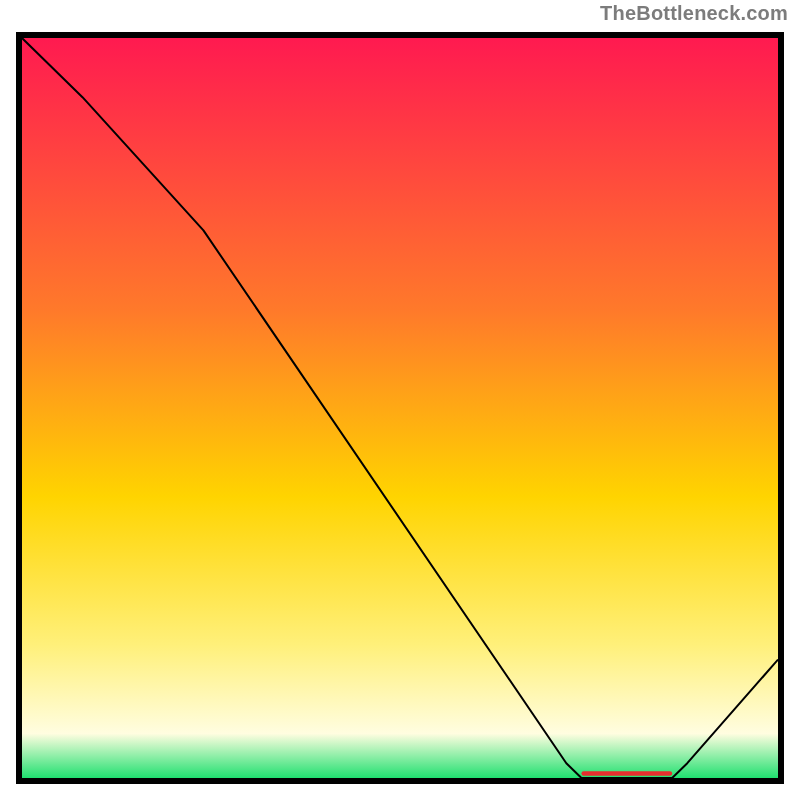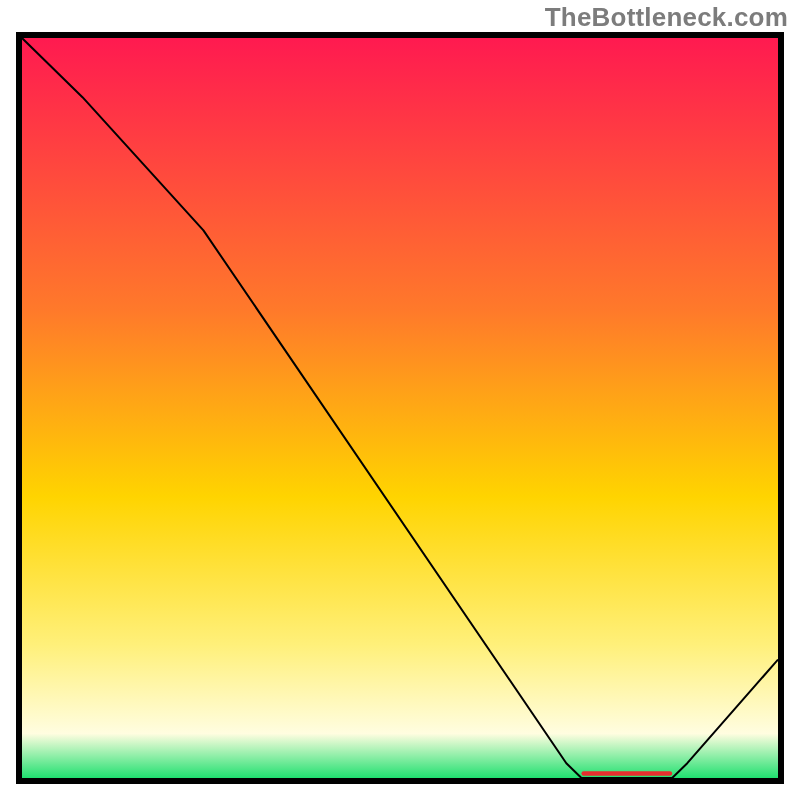--- a/index.html
+++ b/index.html
@@ -8,21 +8,21 @@
     width: 800px;
     height: 800px;
     background: #ffffff;
     font-family: Arial, Helvetica, sans-serif;
     overflow: hidden;
   }
   .watermark {
     position: absolute;
     top: 2px;
     right: 12px;
-    font-size: 26px;
+    font-size: 20px;
     font-weight: 600;
     color: #7c7c7c;
     letter-spacing: 0.2px;
     z-index: 10;
   }
   .frame {
     position: absolute;
     left: 16px;
     top: 32px;
     width: 768px;

